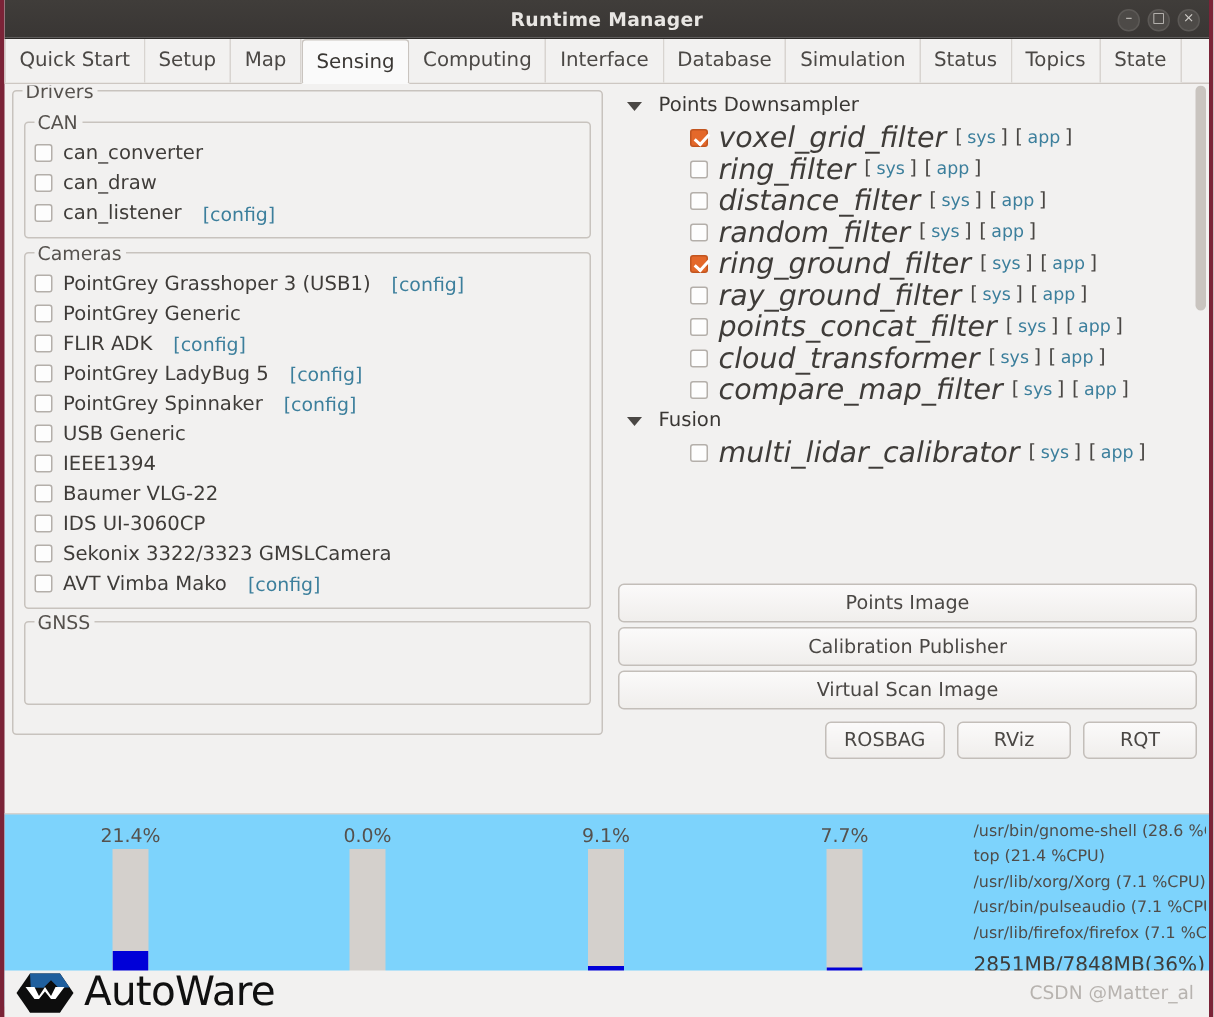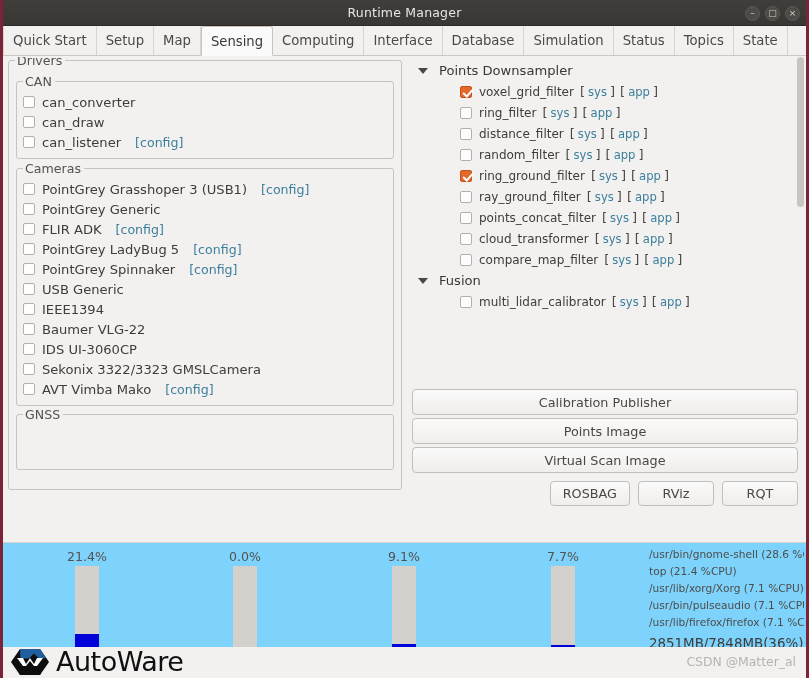--- a/index.html
+++ b/index.html
@@ -26,21 +26,21 @@
   .titlebar {
     height: 26px;
     background: linear-gradient(#403d3a, #393634);
     display: flex; align-items: center; justify-content: center;
     position: relative;
     border-bottom: 1px solid #2b2927;
   }
   .titlebar .title {
     color: #e8e6e3;
     font-size: 12.5px;
-    font-weight: normal;
+    font-weight: bold;
     letter-spacing: .2px;
   }
   .winbtns {
     position: absolute; right: 6px; top: 0; height: 26px;
     display: flex; align-items: center; gap: 5px;
   }
   .winbtn {
     width: 15px; height: 15px; border-radius: 50%;
     background: #4d4a47;
     border: 1px solid #5c5956;
@@ -173,21 +173,21 @@
     cursor: pointer;
     flex: none;
   }
   .treehead .lbl { font-size: 13.1px; color: #3a3734; }
   .treerow {
     display: flex; align-items: center;
     height: 21px;
     padding-left: 50px;
     white-space: nowrap;
   }
-  .treerow .lbl { font-size: 12px; }
+  .treerow .lbl { font-size: 19px; font-style: italic; }
   .brk {
     font-size: 12.4px;
     color: #4a4744;
     margin-left: 6px;
     display: inline-flex; align-items: baseline; gap: 3px;
   }
   .brk b { font-weight: normal; color: #4a4744; font-size: 13px; }
   .brk i {
     font-style: normal;
     color: #3c7f9c;
@@ -627,22 +627,22 @@
             </span>
             <span class="brk" style="margin-left: 5px;">
               <b>[</b>
               <i>app</i>
               <b>]</b>
             </span>
           </div>
         </div>
 
       <div class="actions" id="wide-buttons">
+          <button class="btn">Points Image</button>
           <button class="btn">Calibration Publisher</button>
-          <button class="btn">Points Image</button>
           <button class="btn">Virtual Scan Image</button>
         </div>
       <div class="btnrow" id="tool-buttons">
           <button class="btnsm">ROSBAG</button>
           <button class="btnsm">RViz</button>
           <button class="btnsm">RQT</button>
         </div>
 
       <div class="vscroll" style="right:2px; height:325px;">
         <div class="thumb" style="top:0; height:150px;"></div>

